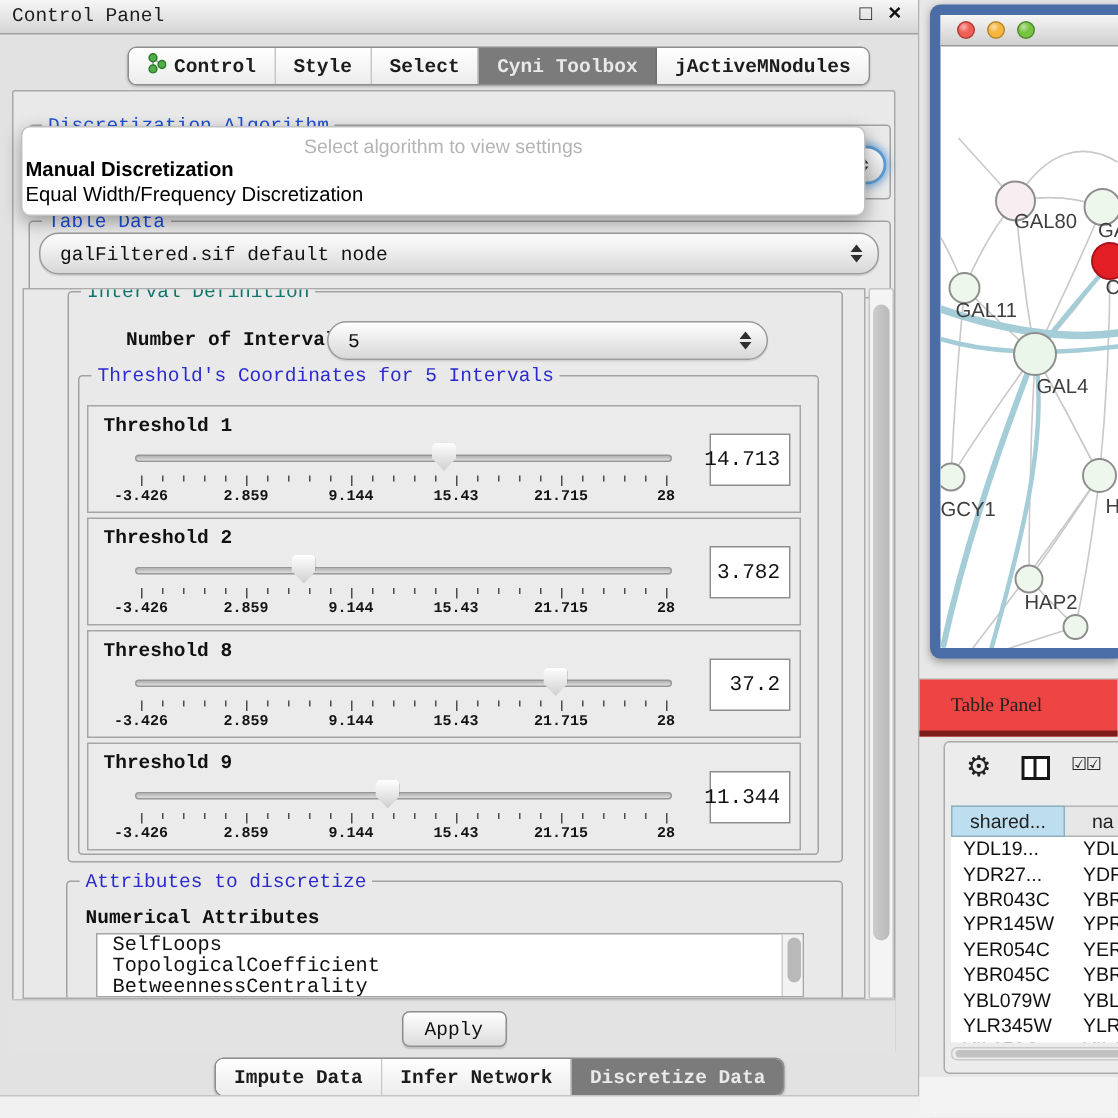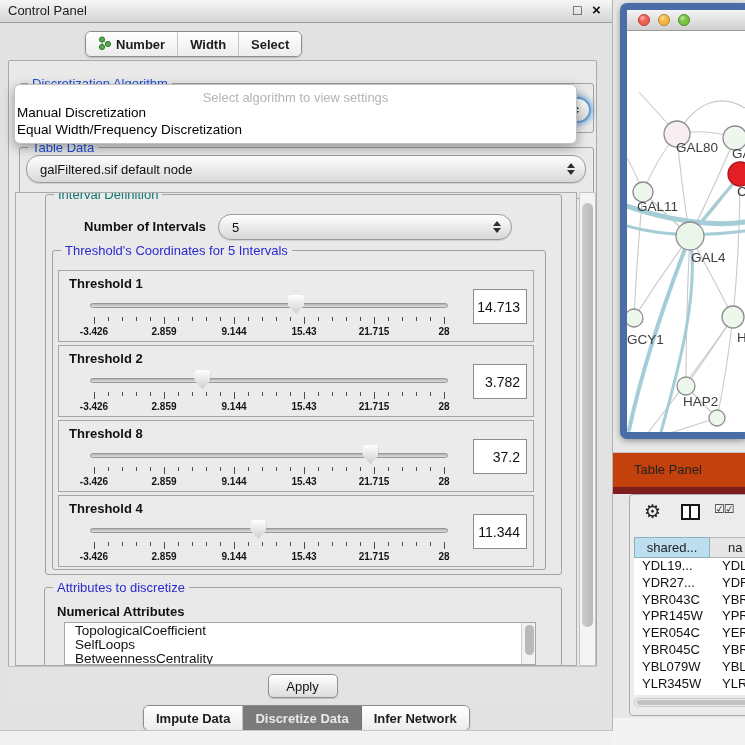--- a/index.html
+++ b/index.html
@@ -1,20 +1,20 @@
 <!DOCTYPE html>
 <html><head>
 <meta charset="utf-8">
 <style>
   html,body{margin:0;padding:0;width:745px;height:745px;overflow:hidden;
     font-family:"Liberation Sans","DejaVu Sans",sans-serif;background:#e5e5e5;}
   #app{position:absolute;inset:0;width:745px;height:745px;}
 
   
-  #left-window{position:absolute;left:0;top:0;width:612px;height:730px;background:#e2e2e2;border-right:1px solid #b3b3b3;}
+  #left-window{position:absolute;left:0;top:0;width:612px;height:730px;background:#e2e2e2;border-right:1px solid #b3b3b3;font-family:Liberation Mono, monospace;}
   #titlebar{position:absolute;left:0;top:0;width:100%;height:22px;background:linear-gradient(#f6f6f6,#d5d5d5);border-bottom:1px solid #9f9f9f;}
   #titlebar .title{position:absolute;left:8px;top:3px;font-size:13px;color:#1d1d1d;}
   .win-icon{position:absolute;top:2px;font-size:14px;color:#111;cursor:default;}
   #float-icon{left:573px;}
   #close-icon{left:592px;font-weight:bold;font-size:15px;top:1px;}
 
   
   .seg-tabs{position:absolute;display:flex;height:24px;border:1px solid #8d8d8d;border-radius:6px;background:#fcfcfc;overflow:hidden;box-shadow:0 1px 2px rgba(0,0,0,.18);}
   .seg{display:flex;align-items:center;gap:5px;padding:0 12px;font-size:13px;font-weight:700;color:#1c1c1c;background:linear-gradient(#ffffff,#ececec);border-right:1px solid #c6c6c6;white-space:nowrap;}
   .seg:last-child{border-right:none;}
@@ -32,21 +32,21 @@
   .tri-up{width:0;height:0;border-left:4px solid transparent;border-right:4px solid transparent;border-bottom:5px solid #2e2e2e;}
   .tri-down{width:0;height:0;border-left:4px solid transparent;border-right:4px solid transparent;border-top:5px solid #2e2e2e;}
 
   
   #algorithm-combo{left:25px;top:96px;width:565px;height:26px;border:2px solid #5b9ad2;box-shadow:0 0 5px 2px rgba(86,150,212,.65);}
 
   
   #algo-popup{position:absolute;left:14px;top:84px;width:563px;height:60px;background:#ffffff;border:1px solid #c2c2c2;border-radius:6px;box-shadow:0 4px 12px rgba(0,0,0,.35);z-index:60;box-sizing:border-box;}
   #algo-popup .hint{position:absolute;left:0;right:0;top:5px;text-align:center;font-size:13px;color:#b4b4b4;}
   .popup-item{position:absolute;left:2px;font-size:13.5px;color:#000;white-space:nowrap;}
-  .popup-item.b{font-weight:400;}
+  .popup-item.b{font-weight:700;}
 
   
   #viewport{position:absolute;left:15px;top:192px;width:562px;height:474px;border:1px solid #ababab;background:#e9e9e9;overflow:hidden;box-sizing:border-box;}
   #vscrollbar{position:absolute;left:579px;top:192px;width:17px;height:474px;background:#f4f4f4;border:1px solid #c4c4c4;border-radius:2px;box-sizing:border-box;}
   #vscroll-thumb{position:absolute;left:2px;top:10px;width:11px;height:424px;background:linear-gradient(90deg,#cdcdcd,#b9b9b9);border-radius:6px;}
 
   .bold-label{position:absolute;font-size:13px;font-weight:700;color:#111;white-space:nowrap;}
 
   
   .thr-box{position:absolute;left:42px;width:476px;height:72px;border:1px solid #a5a5a5;background:#ebebeb;box-sizing:border-box;}
@@ -70,21 +70,21 @@
   #left-bottom-strip{position:absolute;left:0;top:730px;width:620px;height:15px;background:#f1f1f1;border-top:1px solid #c6c6c6;}
 
   
   #right-region{position:absolute;left:613px;top:0;width:132px;height:745px;background:#e7e7e7;}
   #net-window{position:absolute;left:7px;top:3px;width:126px;height:436px;background:#4a6da8;border-radius:7px 0 0 7px;box-shadow:0 2px 6px rgba(0,0,0,.35);}
   #net-inner{position:absolute;left:7px;top:7px;right:0;bottom:7px;background:#ffffff;overflow:hidden;}
   #net-titlebar{position:absolute;left:0;top:0;right:0;height:20px;background:linear-gradient(#f5f5f5,#cfcfcf);border-bottom:1px solid #999;}
   .light{position:absolute;top:4px;width:12px;height:12px;border-radius:50%;box-sizing:border-box;}
   #net-canvas{position:absolute;left:0;top:20px;right:0;bottom:0;}
 
-  #table-panel-bar{position:absolute;left:0;top:452px;width:132px;height:34px;background:#c2410c;border-top:1px solid #c9c9c9;border-bottom:7px solid #7f1d1d;}
+  #table-panel-bar{position:absolute;left:0;top:452px;width:132px;height:34px;background:#ef4444;border-top:1px solid #c9c9c9;border-bottom:4px solid #7f1d1d;font-family:Liberation Serif, serif;}
   #table-panel-bar .title{position:absolute;left:21px;top:9px;font-size:13px;color:#222;}
 
   #table-window{position:absolute;left:16px;top:494px;width:140px;height:222px;background:#ececec;border:1px solid #aaa;border-radius:4px;box-sizing:border-box;}
   #gear{position:absolute;left:14px;top:5px;font-size:19px;color:#222;}
   #split-icon{position:absolute;left:51px;top:9px;width:19px;height:16px;border:2px solid #161616;box-sizing:border-box;background:#fff;}
   #split-icon::after{content:"";position:absolute;left:6px;top:0;bottom:0;width:2px;background:#161616;}
   #check-icons{position:absolute;left:84px;top:7px;font-size:12px;color:#222;letter-spacing:-1px;}
   .tbl-header{position:absolute;top:42px;height:21px;box-sizing:border-box;font-size:13px;color:#222;display:flex;align-items:center;}
   #th1{left:4px;width:76px;background:#bcdeee;border:1px solid #8fb0c0;justify-content:center;}
   #th2{left:80px;width:120px;background:#e6e6e6;border:1px solid #b5b5b5;border-left:none;padding-left:18px;}
@@ -110,27 +110,33 @@
 
     <div class="seg-tabs" id="top-tabs" style="left:85px;top:31px;">
         <div class="seg">
           <span><svg width="13" height="14" xmlns="http://www.w3.org/2000/svg">
               <line x1="4" y1="4" x2="4" y2="11" stroke="#9a9a9a"></line>
               <line x1="4" y1="4" x2="10" y2="8" stroke="#9a9a9a"></line>
               <circle cx="4" cy="3.5" r="2.6" fill="#4fae45" stroke="#2c7a2a"></circle>
               <circle cx="4" cy="11" r="2.6" fill="#4fae45" stroke="#2c7a2a"></circle>
               <circle cx="10" cy="8" r="2.6" fill="#4fae45" stroke="#2c7a2a"></circle>
             </svg></span>
-          <span>Number</span>
-        </div>
-        <div class="seg">
-          <span>Width</span>
+          <span>Control</span>
+        </div>
+        <div class="seg">
+          <span>Style</span>
         </div>
         <div class="seg">
           <span>Select</span>
+        </div>
+        <div class="seg sel">
+          <span>Cyni Toolbox</span>
+        </div>
+        <div class="seg">
+          <span>jActiveMNodules</span>
         </div>
       </div>
 
     <div id="content-panel">
 
       <div class="group" id="algo-group" style="left:10px;top:22px;width:575px;height:50px;">
         <span class="group-label">Discretization Algorithm</span>
       </div>
       <div class="combo" id="algorithm-combo" style="left:17px;top:36px;">
         <span class="stepper">
@@ -275,21 +281,21 @@
             <div class="tick" style="left: 329px; top: 46px; height: 4px;"></div>
             <div class="tick" style="left: 343px; top: 46px; height: 4px;"></div>
             <div class="tick" style="left: 357px; top: 46px; height: 4px;"></div>
             <div class="tick" style="left: 371px; top: 46px; height: 4px;"></div>
             <div class="tick" style="left: 385px; top: 46px; height: 7px;"></div>
             <div class="tick-label" style="left: 385px;">28</div>
             <div class="thr-handle" style="left: 303.494px;"></div>
             <div class="thr-value">37.2</div>
           </div>
           <div class="thr-box" style="top: 302px;">
-            <div class="thr-label">Threshold 4</div>
+            <div class="thr-label">Threshold 9</div>
             <div class="thr-track"></div>
             <div class="tick" style="left: 35px; top: 46px; height: 7px;"></div>
             <div class="tick-label" style="left: 35px;">-3.426</div>
             <div class="tick" style="left: 49px; top: 46px; height: 4px;"></div>
             <div class="tick" style="left: 63px; top: 46px; height: 4px;"></div>
             <div class="tick" style="left: 77px; top: 46px; height: 4px;"></div>
             <div class="tick" style="left: 91px; top: 46px; height: 4px;"></div>
             <div class="tick" style="left: 105px; top: 46px; height: 7px;"></div>
             <div class="tick-label" style="left: 105px;">2.859</div>
             <div class="tick" style="left: 119px; top: 46px; height: 4px;"></div>
@@ -320,47 +326,47 @@
             <div class="thr-value">11.344</div>
           </div>
         </div>
 
       <div class="group" style="left:28px;top:394px;width:518px;height:104px;">
         <span class="group-label blue">Attributes to discretize</span>
       </div>
       <span class="bold-label" style="left:41px;top:411px;">Numerical Attributes</span>
       <div id="attr-list">
         <div id="attr-items" style="padding-top:1px;">
+            <div class="attr-item">SelfLoops</div>
             <div class="attr-item">TopologicalCoefficient</div>
-            <div class="attr-item">SelfLoops</div>
             <div class="attr-item">BetweennessCentrality</div>
           </div>
         <div id="attr-scroll">
             <div id="attr-thumb"></div>
           </div>
       </div>
     </div>
 
     <div id="vscrollbar">
         <div id="vscroll-thumb"></div>
       </div>
 
     <div id="panel-footer" style="left:8px;width:589px;top:666px;height:35px;position:absolute;background:#e3e3e3;border-top:1px solid #c2c2c2;">
       <div id="apply-btn">Apply</div>
     </div>
 
     <div class="seg-tabs" id="bottom-tabs" style="left:143px;top:705px;">
         <div class="seg">
           <span>Impute Data</span>
         </div>
+        <div class="seg">
+          <span>Infer Network</span>
+        </div>
         <div class="seg sel">
           <span>Discretize Data</span>
-        </div>
-        <div class="seg">
-          <span>Infer Network</span>
         </div>
       </div>
   </div>
 
   <div id="left-bottom-strip"></div>
 
   <div id="algo-popup">
     <div class="hint">Select algorithm to view settings</div>
     <div id="popup-items">
         <div class="popup-item b" style="top: 20px;">Manual Discretization</div>

